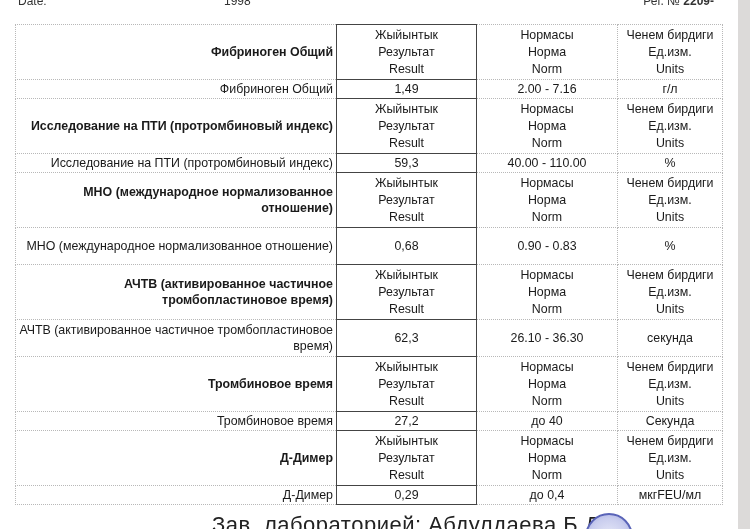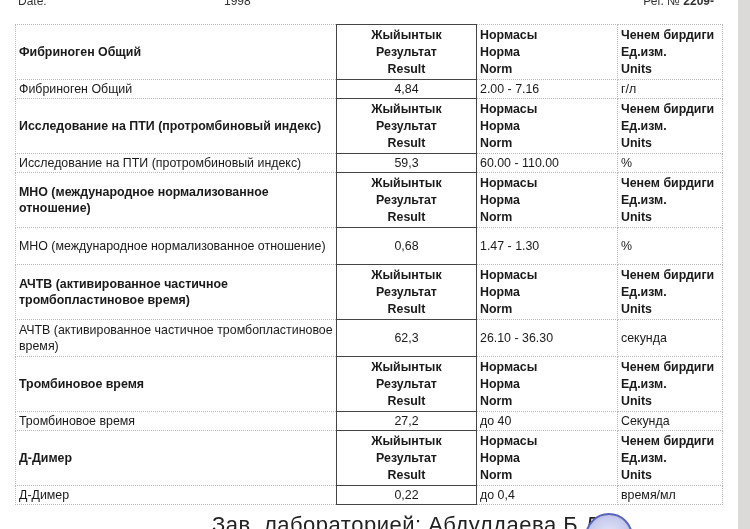--- a/index.html
+++ b/index.html
@@ -19,27 +19,27 @@
   .topline .reg b { font-weight:bold; }
 
   table.res {
     position:absolute; left:15px; top:24px;
     border-collapse:collapse; table-layout:fixed; width:705px;
   }
   table.res td {
     border:1px dotted #b8b8b8; padding:0 3px; font-size:12.4px; line-height:16px;
     vertical-align:middle;
   }
-  td.c1 { width:314px; text-align:left; }
+  td.c1 { width:314px; text-align:right; }
   td.c2 { width:133px; text-align:center; border:1.5px solid #444 !important; }
-  td.c3 { width:134px; text-align:left; }
-  td.c4 { width:98px; text-align:left; }
+  td.c3 { width:134px; text-align:center; }
+  td.c4 { width:98px; text-align:center; }
   tr.hdr td { height:54px; }
   tr.hdr td.c1 { font-weight:bold; }
-  tr.hdr td.c2, tr.hdr td.c3, tr.hdr td.c4 { font-weight:bold; line-height:17px; }
+  tr.hdr td.c2, tr.hdr td.c3, tr.hdr td.c4 { font-weight:normal; line-height:17px; }
   tr.row1 td { height:18px; }
   tr.row2 td { height:36px; }
   .hline { display:block; }
 
   .footer {
     position:absolute; left:212px; top:512px; font-size:22px; color:#222; white-space:nowrap;
     letter-spacing:0.5px;
   }
   .stamp {
     position:absolute; left:585px; top:513px; width:44px; height:44px; border-radius:50%;
@@ -71,21 +71,21 @@
           <span class="hline">Norm</span>
         </td>
       <td class="c4">
           <span class="hline">Ченем бирдиги</span>
           <span class="hline">Ед.изм.</span>
           <span class="hline">Units</span>
         </td>
     </tr>
     <tr class="row1">
       <td class="c1">Фибриноген Общий</td>
-      <td class="c2">4,84</td>
+      <td class="c2">1,49</td>
       <td class="c3">2.00 - 7.16</td>
       <td class="c4">г/л</td>
     </tr>
 
     <tr class="hdr">
       <td class="c1">Исследование на ПТИ (протромбиновый индекс)</td>
       <td class="c2">
           <span class="hline">Жыйынтык</span>
           <span class="hline">Результат</span>
           <span class="hline">Result</span>
@@ -97,21 +97,21 @@
         </td>
       <td class="c4">
           <span class="hline">Ченем бирдиги</span>
           <span class="hline">Ед.изм.</span>
           <span class="hline">Units</span>
         </td>
     </tr>
     <tr class="row1">
       <td class="c1">Исследование на ПТИ (протромбиновый индекс)</td>
       <td class="c2">59,3</td>
-      <td class="c3">60.00 - 110.00</td>
+      <td class="c3">40.00 - 110.00</td>
       <td class="c4">%</td>
     </tr>
 
     <tr class="hdr">
       <td class="c1">МНО (международное нормализованное отношение)</td>
       <td class="c2">
           <span class="hline">Жыйынтык</span>
           <span class="hline">Результат</span>
           <span class="hline">Result</span>
         </td>
@@ -122,21 +122,21 @@
         </td>
       <td class="c4">
           <span class="hline">Ченем бирдиги</span>
           <span class="hline">Ед.изм.</span>
           <span class="hline">Units</span>
         </td>
     </tr>
     <tr class="row2">
       <td class="c1">МНО (международное нормализованное отношение)</td>
       <td class="c2">0,68</td>
-      <td class="c3">1.47 - 1.30</td>
+      <td class="c3">0.90 - 0.83</td>
       <td class="c4">%</td>
     </tr>
 
     <tr class="hdr">
       <td class="c1">АЧТВ (активированное частичное тромбопластиновое время)</td>
       <td class="c2">
           <span class="hline">Жыйынтык</span>
           <span class="hline">Результат</span>
           <span class="hline">Result</span>
         </td>
@@ -196,23 +196,23 @@
           <span class="hline">Norm</span>
         </td>
       <td class="c4">
           <span class="hline">Ченем бирдиги</span>
           <span class="hline">Ед.изм.</span>
           <span class="hline">Units</span>
         </td>
     </tr>
     <tr class="row1">
       <td class="c1">Д-Димер</td>
-      <td class="c2">0,22</td>
+      <td class="c2">0,29</td>
       <td class="c3">до 0,4</td>
-      <td class="c4">время/мл</td>
+      <td class="c4">мкгFEU/мл</td>
     </tr>
   </tbody>
 </table>
 
 <div class="footer">Зав. лабораторией: Абдулдаева Б.Д.</div>
 <div class="stamp"></div>
 
 <div class="scrollstrip"></div>
 
 </body></html>

